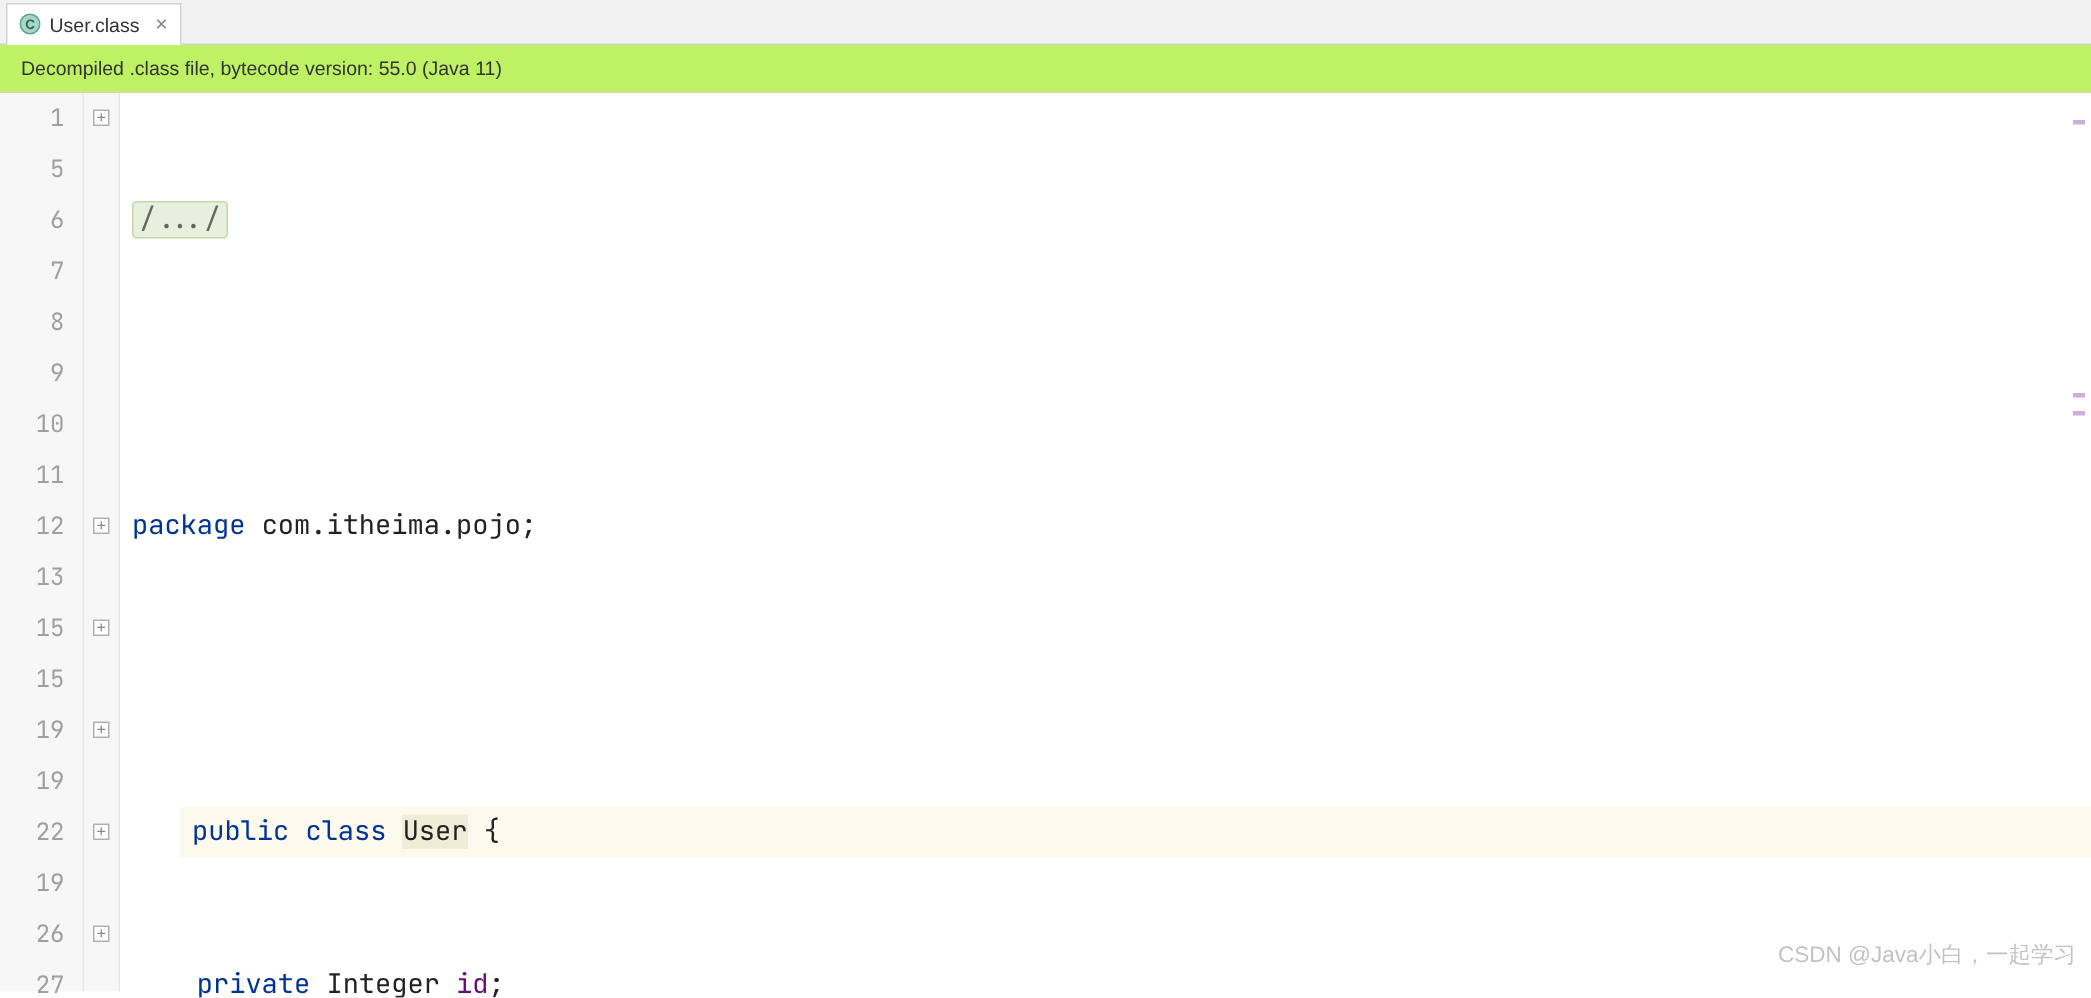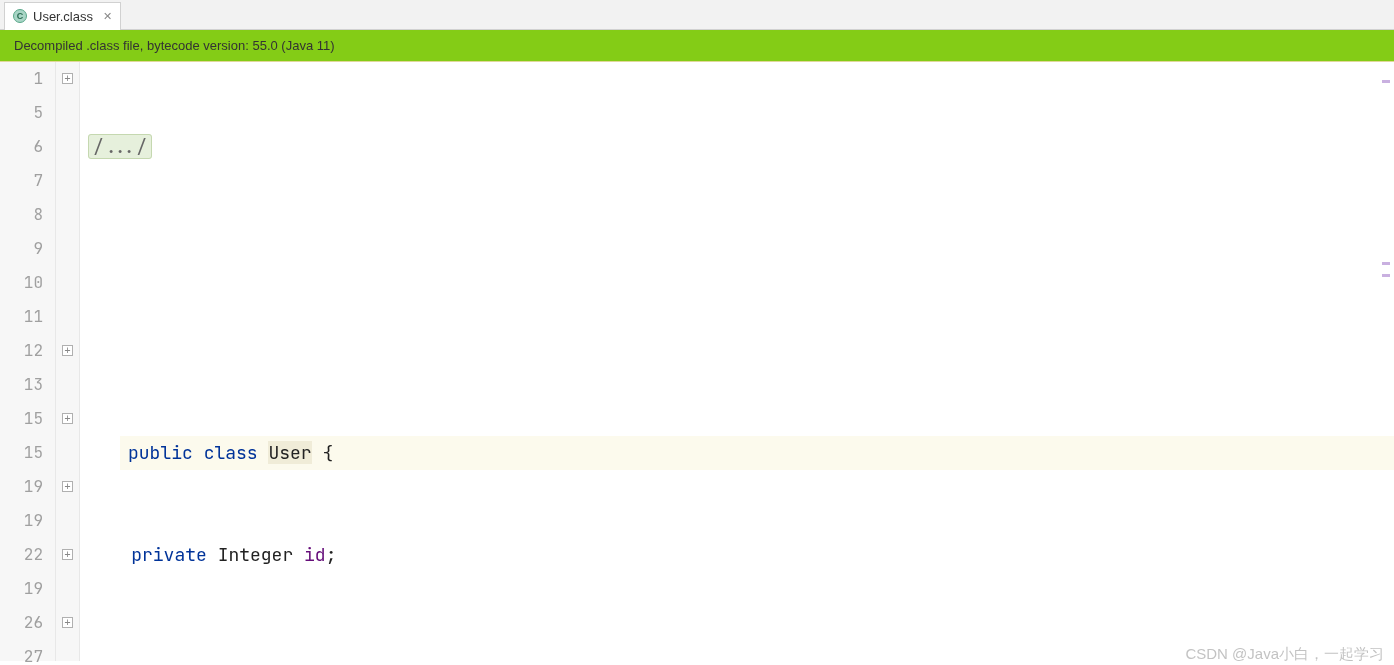--- a/index.html
+++ b/index.html
@@ -45,21 +45,21 @@
     font-size: 9px;
     color: #2a6b52;
     font-weight: bold;
   }
   .tab-close {
     color: #888;
     font-size: 11px;
     margin-left: 4px;
   }
   .notice {
-    background: #84cc16;
+    background: #bef264;
     border-bottom: 1px solid #e0d89a;
     padding: 8px 14px;
     font-size: 13px;
     color: #333;
   }
   .editor {
     display: flex;
     height: calc(665px - 30px - 36px);
     position: relative;
   }
@@ -131,21 +131,21 @@
   .mark {
     position: absolute;
     right: 2px;
     width: 8px;
     height: 3px;
     background: #c9b0e0;
   }
   .watermark {
     position: absolute;
     right: 10px;
-    bottom: 1px;
+    bottom: 19px;
     color: rgba(120,120,120,0.45);
     font-size: 15px;
     font-family: "Microsoft YaHei", Arial, sans-serif;
     pointer-events: none;
   }
 </style>
 </head>
 <body>
 
 <div class="tab-bar">
@@ -197,20 +197,21 @@
     <div></div>
     <div><span class="fold-box">+</span></div>
     <div></div>
     <div><span class="fold-box">+</span></div>
     <div></div>
   </div>
 
   <div class="code">
     <div class="code-line"><span class="fold-region">/.../</span></div>
     <div class="code-line"></div>
+    <div class="code-line"><span class="kw">package</span> <span class="ident">com.itheima.pojo</span><span class="punct">;</span></div>
     <div class="code-line"></div>
     <div class="code-line hl-line"><span class="kw">public</span> <span class="kw">class</span> <span class="cls class-hl">User</span> <span class="punct">{</span></div>
     <div class="code-line">    <span class="kw">private</span> <span class="ident">Integer</span> <span class="field">id</span><span class="punct">;</span></div>
     
     
     
     
     
     
     

